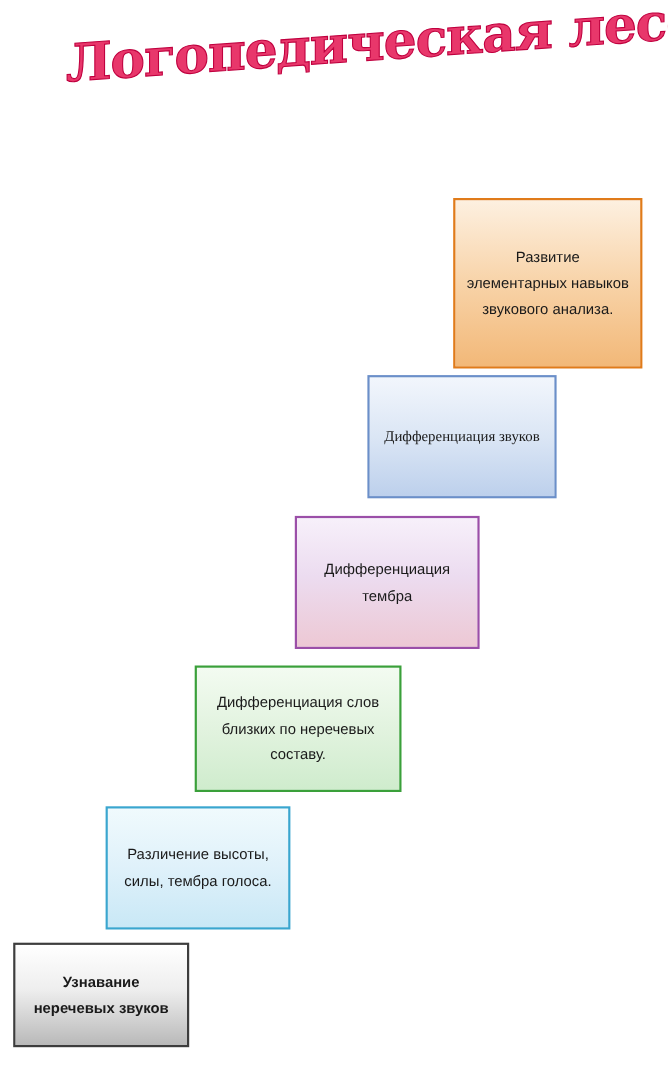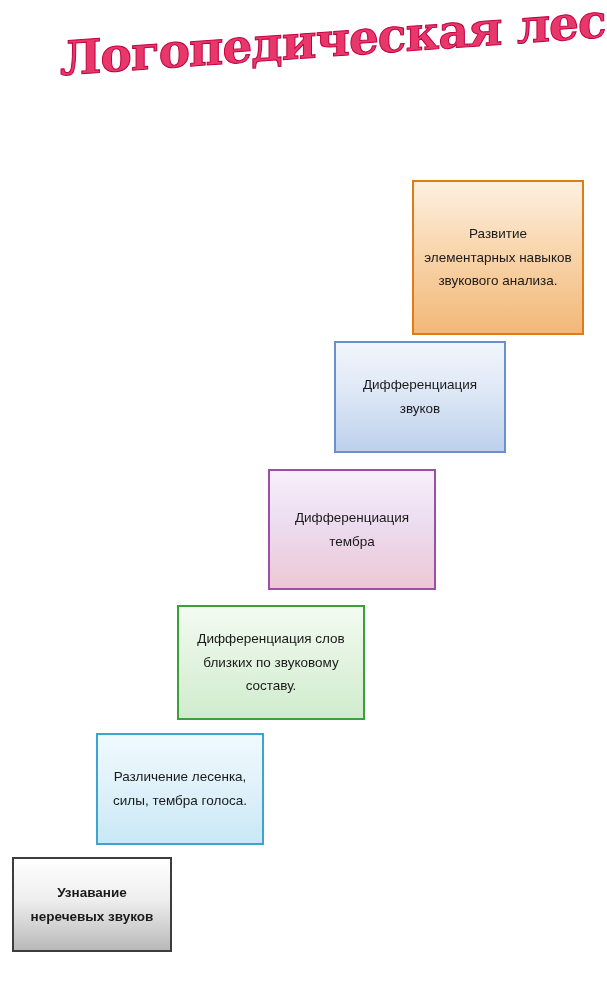--- a/index.html
+++ b/index.html
@@ -71,20 +71,21 @@
   }
 
   
   .step-5 {
     left: 334px;
     top: 341px;
     width: 172px;
     height: 112px;
     border: 2px solid #6b8fc9;
     background: linear-gradient(to bottom, #f2f6fc 0%, #dbe6f5 50%, #bdd0ec 100%);
+    font-family: Liberation Serif, serif;
   }
 
   
   .step-4 {
     left: 268px;
     top: 469px;
     width: 168px;
     height: 121px;
     border: 2px solid #9b4fa8;
     background: linear-gradient(to bottom, #f7f0fa 0%, #ecdcf0 45%, #edc8d4 100%);
@@ -134,24 +135,24 @@
 
   <div class="step step-5">
     <span class="step-text">Дифференциация звуков</span>
   </div>
 
   <div class="step step-4">
     <span class="step-text">Дифференциация тембра</span>
   </div>
 
   <div class="step step-3">
-    <span class="step-text">Дифференциация слов близких по звуковому составу.</span>
+    <span class="step-text">Дифференциация слов близких по неречевых составу.</span>
   </div>
 
   <div class="step step-2">
-    <span class="step-text">Различение лесенка, силы, тембра голоса.</span>
+    <span class="step-text">Различение высоты, силы, тембра голоса.</span>
   </div>
 
   <div class="step step-1">
     <span class="step-text">Узнавание неречевых звуков</span>
   </div>
 
 </div>
 
 </body></html>

